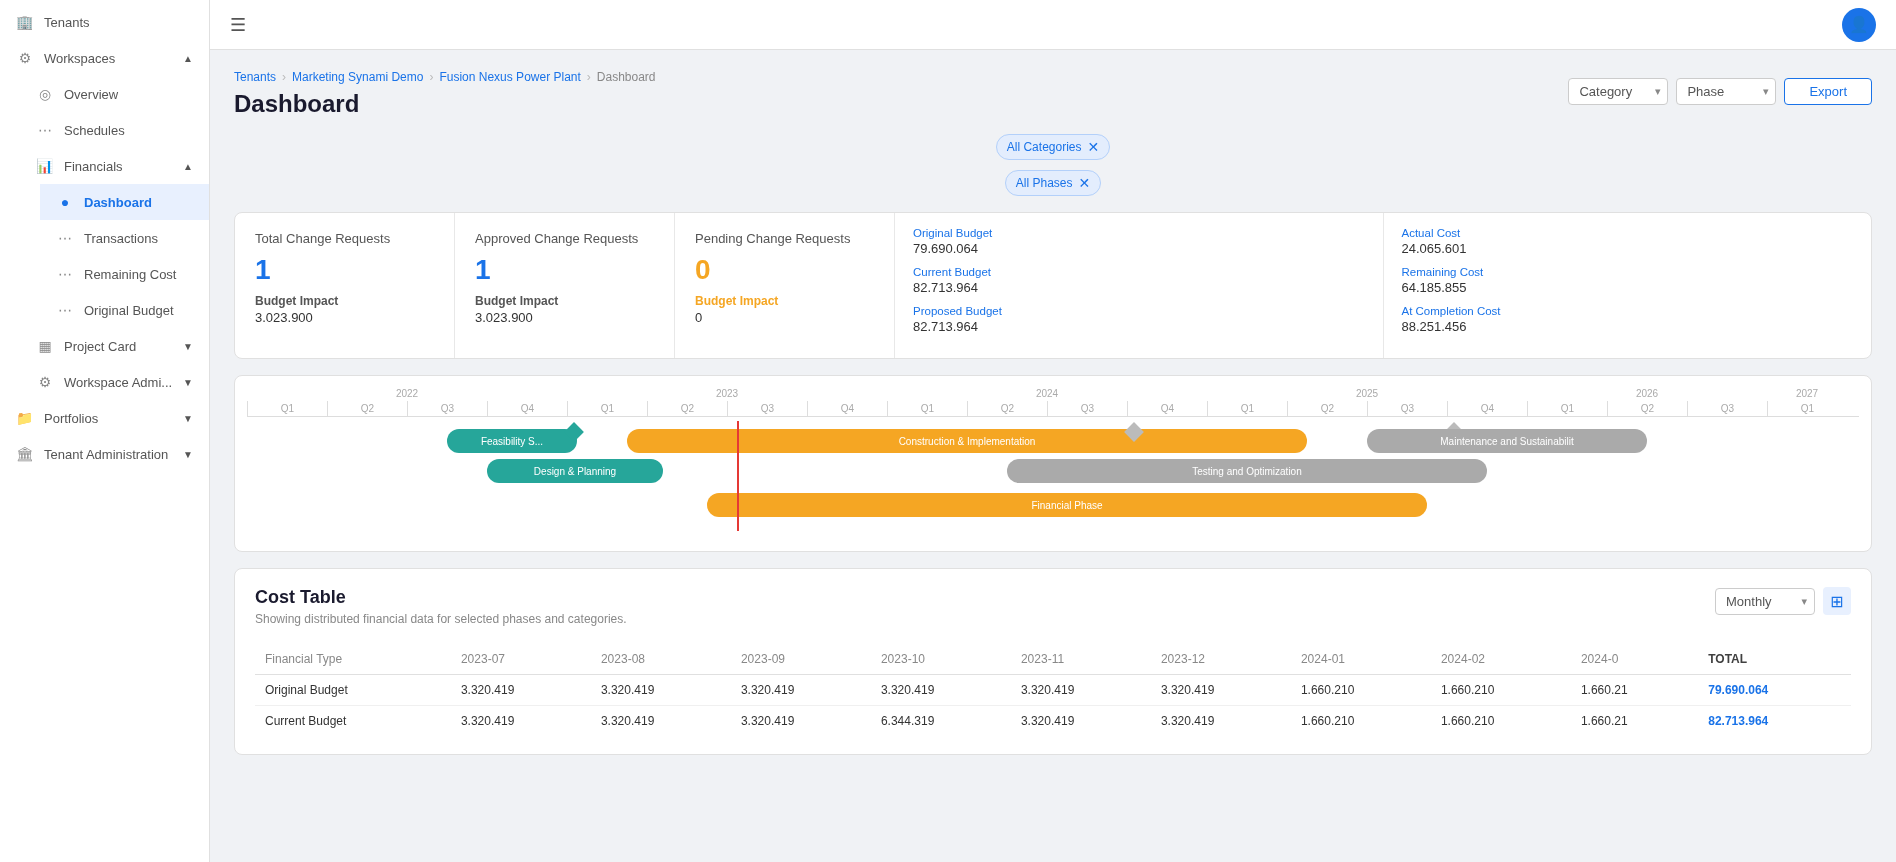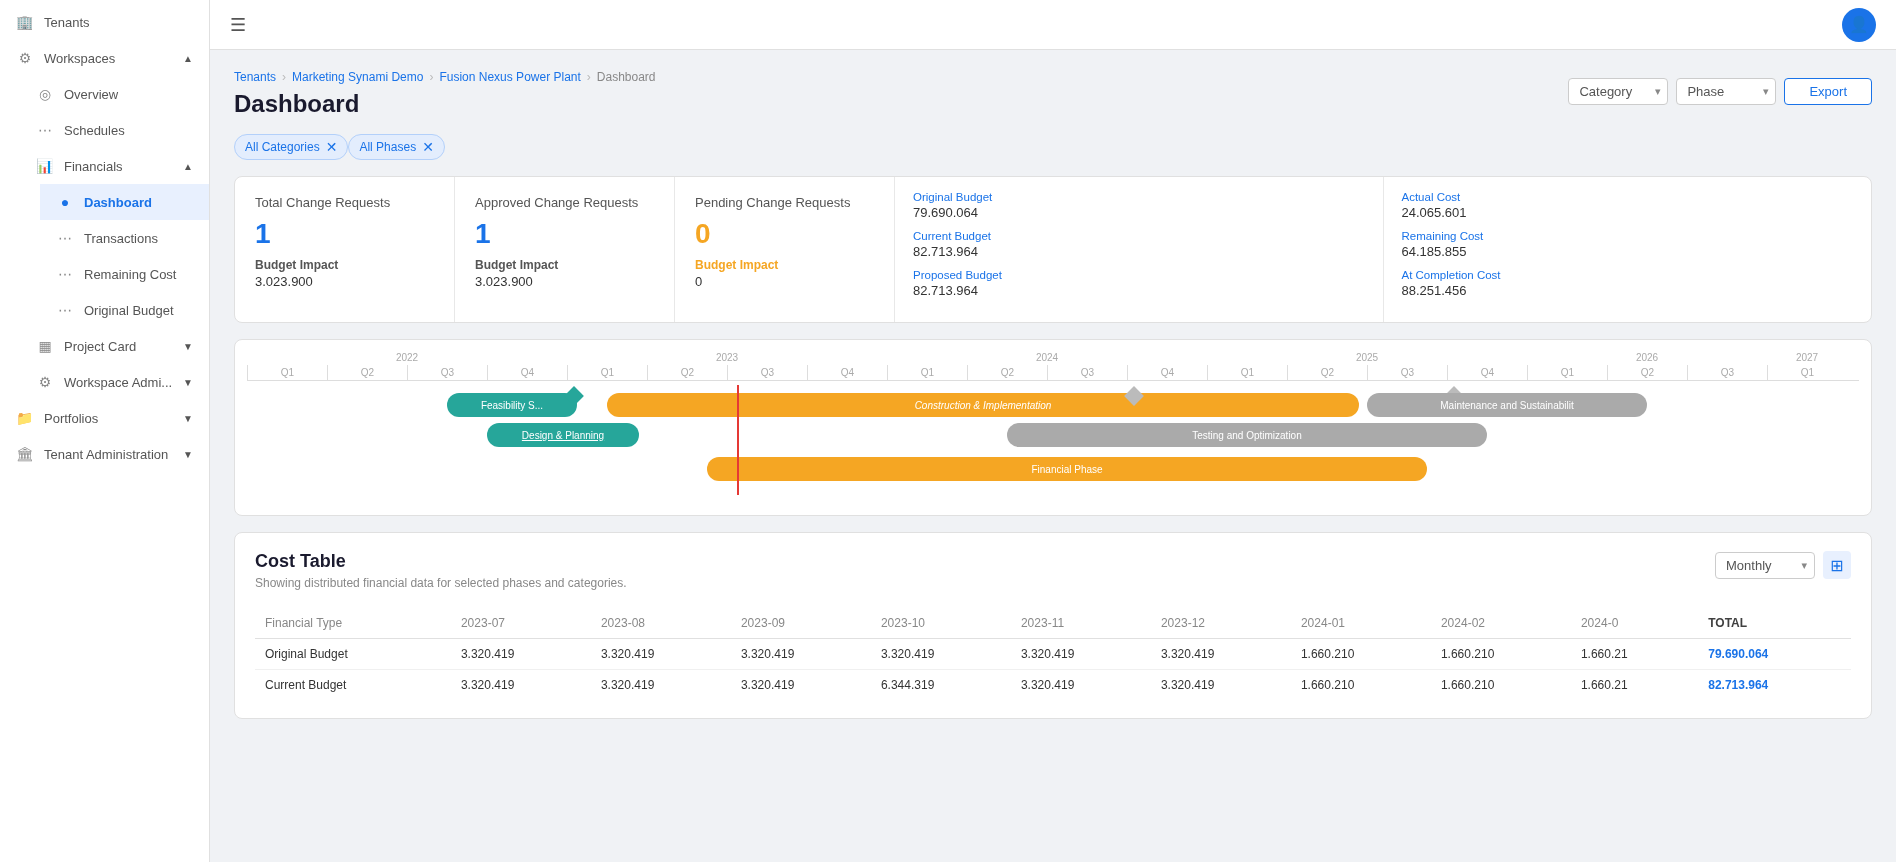--- a/index.html
+++ b/index.html
@@ -29,21 +29,21 @@
     .main { flex: 1; display: flex; flex-direction: column; overflow: hidden; }
     .content { flex: 1; overflow-y: auto; padding: 20px 24px; }
 
     
     .breadcrumb { display: flex; align-items: center; gap: 6px; font-size: 12px; color: #888; margin-bottom: 6px; }
     .breadcrumb a { color: #1a73e8; text-decoration: none; cursor: pointer; }
     .breadcrumb-sep { color: #bbb; }
     .page-title { font-size: 24px; font-weight: 700; color: #1a1a2e; margin-bottom: 14px; }
 
     
-    .filter-bar { display: flex; align-items: center; margin-bottom: 16px; }
+    .filter-bar { display: flex; align-items: center; gap: 10px; margin-bottom: 16px; flex-direction: column; }
     .filter-chip { display: flex; align-items: center; gap: 6px; background: #e3edfd; color: #1a73e8; border: 1px solid #b3d0fa; border-radius: 16px; padding: 4px 10px; font-size: 12px; cursor: pointer; }
     .filter-chip-x { font-size: 14px; color: #1a73e8; cursor: pointer; }
     .export-btn { margin-left: auto; border: 1.5px solid #1a73e8; color: #1a73e8; background: #fff; border-radius: 4px; padding: 5px 24px; font-size: 13px; cursor: pointer; font-weight: 500; }
     .select-filter { border: 1px solid #ccc; border-radius: 4px; padding: 5px 28px 5px 10px; font-size: 13px; color: #555; background: #fff; cursor: pointer; appearance: none; -webkit-appearance: none; min-width: 100px; }
     .select-wrapper { position: relative; display: inline-flex; align-items: center; }
     .select-wrapper::after { content: '▾'; position: absolute; right: 8px; pointer-events: none; color: #888; font-size: 11px; }
 
     
     .stats-row { display: flex; gap: 0; background: #fff; border: 1px solid #e0e0e0; border-radius: 8px; margin-bottom: 16px; overflow: hidden; }
     .change-card { flex: 0 0 220px; padding: 18px 20px; border-right: 1px solid #e8e8e8; }
@@ -331,25 +331,25 @@
           <div style="position:relative;height:110px;min-width:1400px;">
 
             <div style="position:absolute;left:490px;top:0;bottom:0;width:2px;background:#e53935;z-index:10;"></div>
 
             <div class="gantt-bar teal" style="left:200px;width:130px;top:8px;">
               <span>Feasibility S...</span>
             </div>
 
             <div style="position:absolute;left:320px;top:4px;width:14px;height:14px;background:#26a69a;transform:rotate(45deg);"></div>
 
-            <div class="gantt-bar teal" style="left:240px;width:152px;top:38px;text-decoration:underline;">
+            <div class="gantt-bar teal" style="left:240px;width:176px;top:38px;">
               <span>Design &amp; Planning</span>
             </div>
 
-            <div class="gantt-bar orange" style="left:360px;width:752px;top:8px;font-style:italic;">
+            <div class="gantt-bar orange" style="left:380px;width:680px;top:8px;">
               <span>Construction &amp; Implementation</span>
             </div>
 
             <div style="position:absolute;left:880px;top:4px;width:14px;height:14px;background:#bbb;transform:rotate(45deg);"></div>
 
             <div class="gantt-bar gray" style="left:760px;width:480px;top:38px;">
               <span>Testing and Optimization</span>
             </div>
 
             <div style="position:absolute;left:1200px;top:4px;width:14px;height:14px;background:#bbb;transform:rotate(45deg);"></div>

